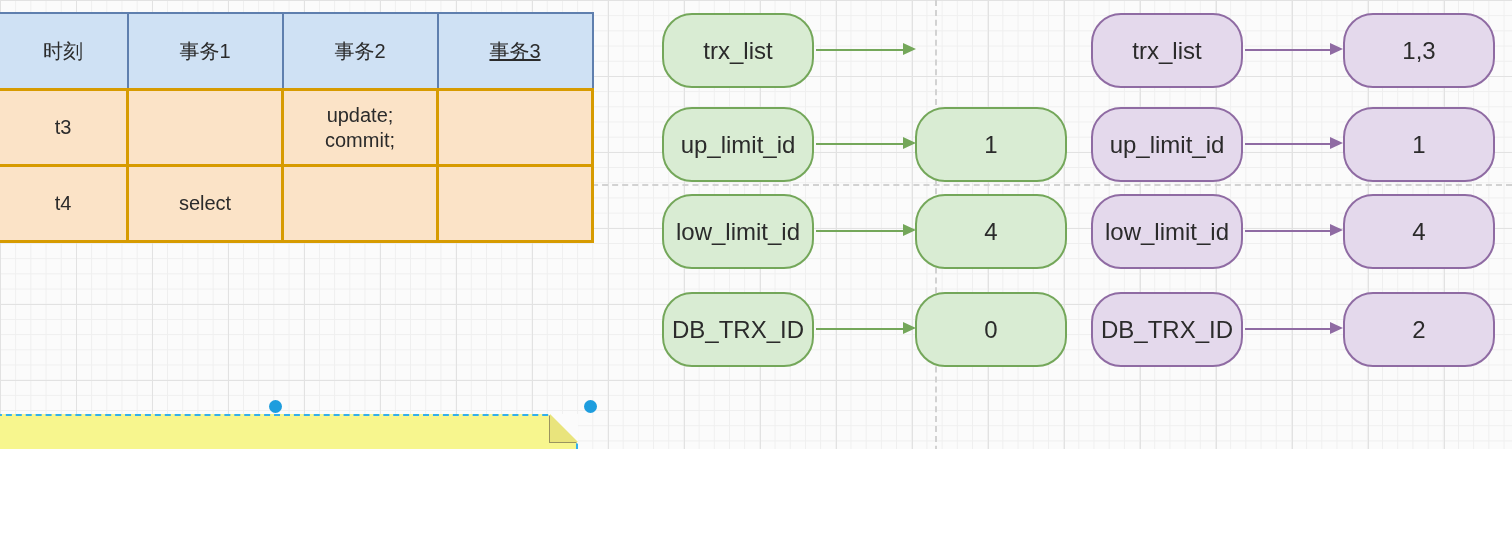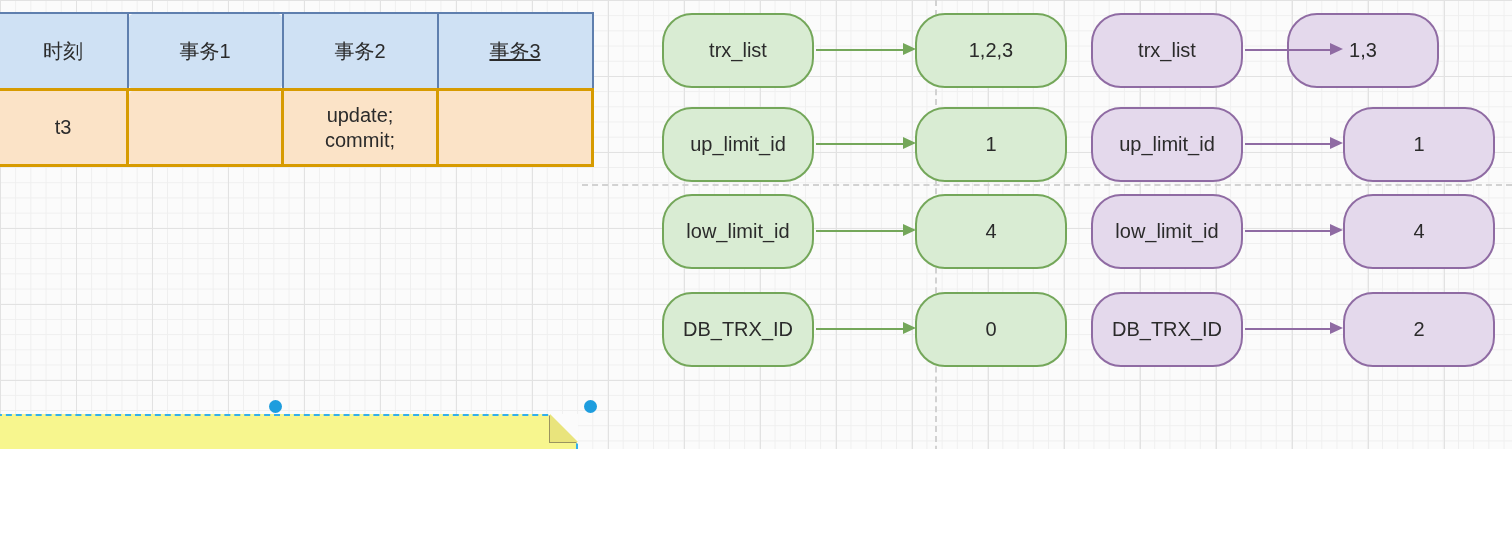--- a/index.html
+++ b/index.html
@@ -30,29 +30,29 @@
     border-collapse:collapse;table-layout:fixed;
     font-size:20px;text-align:center;
   }
   table.trx td{padding:0;vertical-align:middle;}
   tr.hd td{
     background:#cfe1f4;border:2px solid #5f7fae;height:74px;
   }
   tr.bd td{
     background:#fbe3c7;border:3px solid #d79b00;height:73px;
   }
-  td.c0{width:126px;} td.c1{width:152px;border-radius:8px;} td.c2{width:152px;} td.c3{width:152px;text-decoration:underline;}
+  td.c0{width:126px;} td.c1{width:152px;} td.c2{width:152px;} td.c3{width:152px;text-decoration:underline;}
   td.green{background:#d4e7cf;border:3px solid #7cab62;}
   td.purple{background:#ddd2e7;border:3px solid #9673a6;}
   .pre{white-space:pre-line;line-height:1.25;margin-left:27px;}
   
   .rbox{
     position:absolute;width:148px;height:71px;z-index:2;
     display:flex;align-items:center;justify-content:center;
-    font-size:20px;
+    font-size:24px;
     border-radius:30px;
   }
   .rbox.g{background:#d9ecd3;border:2px solid #74a75a;}
   .rbox.p{background:#e4d9ec;border:2px solid #8f6ba3;}
   
   .arr{position:absolute;height:0;z-index:2;}
   .arr .shaft{position:absolute;left:0;top:-1px;height:2px;width:100%;}
   .arr .head{position:absolute;right:-13px;top:-7px;width:0;height:0;
     border-top:6.5px solid transparent;border-bottom:6.5px solid transparent;}
   .arr.g .shaft{background:#74a75a;}
@@ -107,25 +107,30 @@
       <td class="c2">事务2</td>
       <td class="c3">事务3</td>
     </tr>
     <tr class="bd">
       <td class="c0">t3</td>
       <td class="c1"></td>
       <td class="c2 pre">update;
 commit;</td>
       <td class="c3"></td>
     </tr>
+    <tr class="bd">
+      <td class="c0">t4</td>
+      <td class="c1 purple">select</td>
+      <td class="c2"></td>
+      <td class="c3"></td>
+    </tr>
   </tbody>
     </table>
 
   <div class="rbox g" style="left:662px;top:13px">trx_list</div>
-  <div class="rbox g" style="left:915px;top:13px">1,2,3</div>
   <div class="rbox g" style="left:662px;top:107px">up_limit_id</div>
   <div class="rbox g" style="left:915px;top:107px">1</div>
   <div class="rbox g" style="left:662px;top:194px">low_limit_id</div>
   <div class="rbox g" style="left:915px;top:194px">4</div>
   <div class="rbox g" style="left:662px;top:292px">DB_TRX_ID</div>
   <div class="rbox g" style="left:915px;top:292px">0</div>
 
   <div class="arr g" style="left:816px;top:50px;width:87px">
       <div class="shaft"></div>
       <div class="head"></div>
@@ -137,21 +142,21 @@
   <div class="arr g" style="left:816px;top:231px;width:87px">
       <div class="shaft"></div>
       <div class="head"></div>
     </div>
   <div class="arr g" style="left:816px;top:329px;width:87px">
       <div class="shaft"></div>
       <div class="head"></div>
     </div>
 
   <div class="rbox p" style="left:1091px;top:13px">trx_list</div>
-  <div class="rbox p" style="left:1287px;top:13px">1,3</div>
+  <div class="rbox p" style="left:1343px;top:13px">1,3</div>
   <div class="rbox p" style="left:1091px;top:107px">up_limit_id</div>
   <div class="rbox p" style="left:1343px;top:107px">1</div>
   <div class="rbox p" style="left:1091px;top:194px">low_limit_id</div>
   <div class="rbox p" style="left:1343px;top:194px">4</div>
   <div class="rbox p" style="left:1091px;top:292px">DB_TRX_ID</div>
   <div class="rbox p" style="left:1343px;top:292px">2</div>
 
   <div class="arr p" style="left:1245px;top:50px;width:85px">
       <div class="shaft"></div>
       <div class="head"></div>

